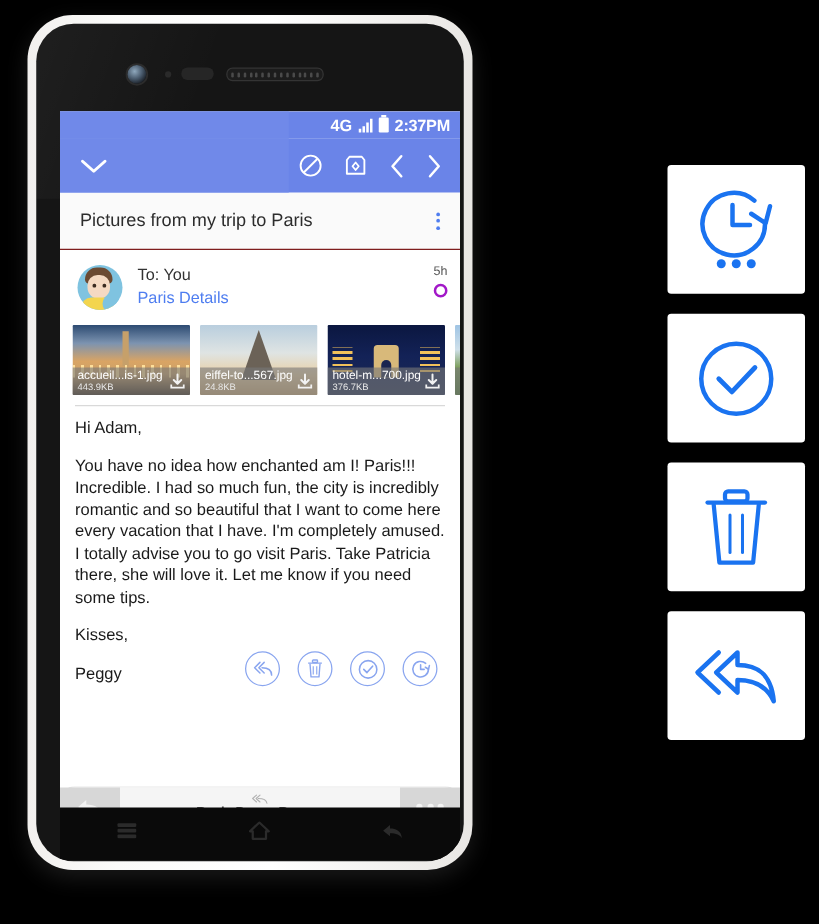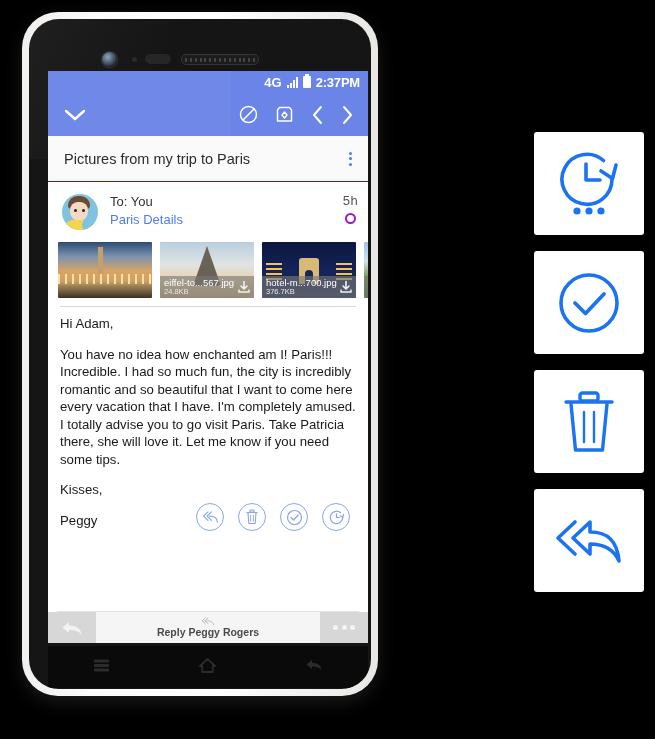--- a/index.html
+++ b/index.html
@@ -50,21 +50,21 @@
   .speaker {
     position: absolute; left: 152px; top: 35px; width: 78px; height: 11px;
     border-radius: 5px; background: #1c1c1c;
     border: 1px solid #343434;
     display: flex; align-items: center; justify-content: space-evenly;
   }
   .speaker i { width: 2px; height: 4px; background: #4a4a4a; border-radius: 1px; display:block; }
 
   
   .screen {
-    position: absolute; left: 19px; top: 52px;
+    position: absolute; left: 19px; top: 70px;
     width: 320px; height: 572px;
     background: #fff; overflow: hidden;
   }
 
   
   .statusbar {
     height: 22px; width: 100%;
     background: #6a84e8;
     display: flex; align-items: center; justify-content: flex-end;
     padding-right: 8px; gap: 5px;
@@ -121,21 +121,21 @@
   .avatar .face { position:absolute; left:8px; top:8px; width:18px; height:19px; background:#f5d9c2; border-radius:9px 9px 10px 10px;}
   .avatar .eye1{position:absolute;left:12px;top:15px;width:2.5px;height:3px;background:#3a2a20;border-radius:50%;}
   .avatar .eye2{position:absolute;left:20px;top:15px;width:2.5px;height:3px;background:#3a2a20;border-radius:50%;}
   .avatar .body{position:absolute;left:3px;top:26px;width:26px;height:12px;background:#f3d54e;border-radius:8px 8px 0 0;}
   .avatar .arm{position:absolute;left:20px;top:24px;width:13px;height:14px;background:#7fc3e0;border-radius:50% 0 0 50%;}
   .sender-meta { margin-left: 12px; flex: 1; }
   .sender-name { font-size: 14.5px; font-weight: bold; color: #1f1f1f; }
   .sender-to { font-size: 13px; color: #333; margin-top: 2px; }
   .more-details { font-size: 13px; color: #4e7df0; margin-top: 3px; cursor: pointer; }
   .sender-right { text-align: center; padding-top: 2px; }
-  .time-ago { font-size: 13px; color: #555; font-family: Liberation Mono, monospace; }
+  .time-ago { font-size: 10px; color: #555; }
   .unread-dot { width: 11px; height: 11px; border-radius: 50%; border: 2px solid #a218c8; margin: 4px auto 0; }
 
   
   .attachments {
     display: flex; gap: 8px; padding: 4px 0 6px 10px;
     overflow: hidden; background: #fff;
   }
   .att { width: 94px; height: 56px; flex: none; position: relative; overflow: hidden; border-radius: 1px; }
   .att .thumb { position: absolute; inset: 0; }
   .att-bar {
@@ -314,20 +314,30 @@
             <div class="time-ago">5h</div>
             <div class="unread-dot"></div>
           </div>
         </div>
 
         <div class="attachments">
           <div class="att">
             <div class="thumb th-bridge">
                 <div class="tower"></div>
               </div>
+            <div class="att-bar">
+              <div class="att-txt">
+                <div class="att-name">accueil...is-1.jpg</div>
+                <div class="att-size">443.9KB</div>
+              </div>
+              <svg class="dl" width="14" height="14" viewBox="0 0 14 14">
+                <path d="M7 1.5 L7 8.5 M4 6 L7 9 L10 6" fill="none" stroke="#f2f2f2" stroke-width="1.6" stroke-linecap="round" stroke-linejoin="round"></path>
+                <path d="M2 9.5 L2 12 L12 12 L12 9.5" fill="none" stroke="#f2f2f2" stroke-width="1.4"></path>
+              </svg>
+            </div>
           </div>
           <div class="att">
             <div class="thumb th-eiffel">
                 <div class="tw"></div>
               </div>
             <div class="att-bar">
               <div class="att-txt">
                 <div class="att-name">eiffel-to...567.jpg</div>
                 <div class="att-size">24.8KB</div>
               </div>

